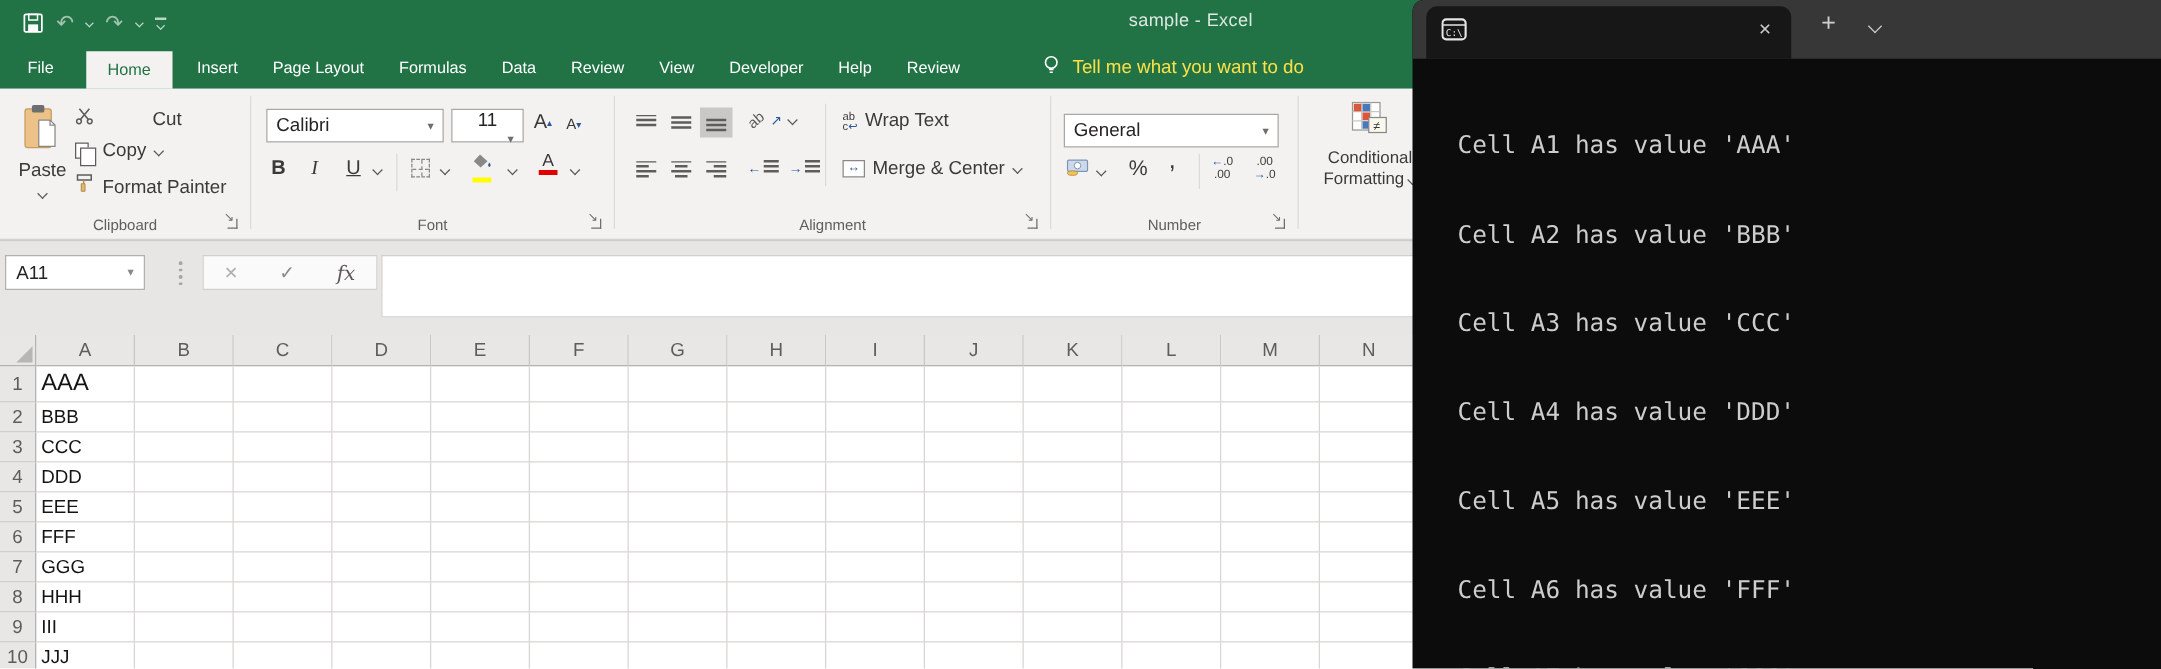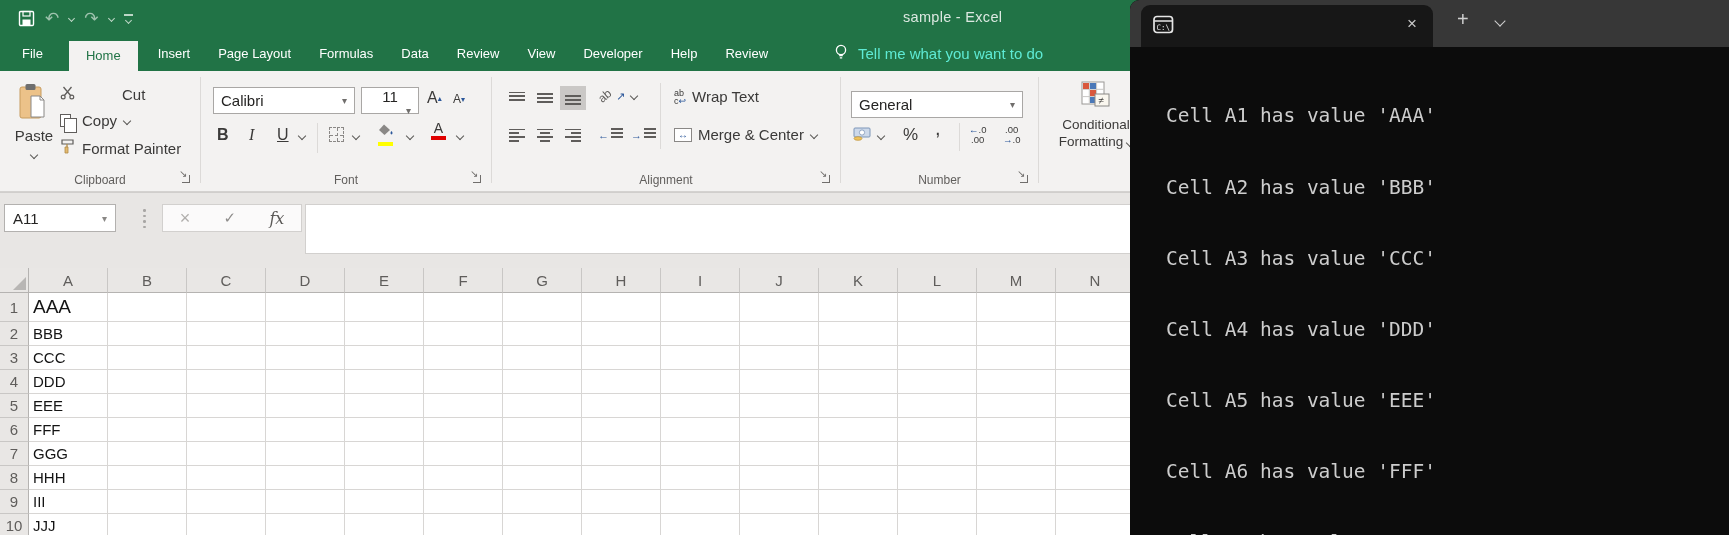--- a/index.html
+++ b/index.html
@@ -19,21 +19,21 @@
   .chv.lt { border-color:#bcd6c6; width:5px; height:5px; }
   .qat-custom { display:flex; flex-direction:column; align-items:center; gap:2px; }
   .qat-custom .bar { width:9px; height:2px; background:#bcd6c6; }
   .wtitle { position:absolute; left:903px; top:9px; font-size:14.5px; color:#dce8e1; letter-spacing:.3px; }
 
   
   .tabrow { position:absolute; left:0; top:36px; width:1140px; height:35px; background:#217346; }
   .tabs { display:flex; align-items:flex-end; height:35px; padding-left:8px; }
   .mtab { height:35px; line-height:35px; padding:0 14px; font-size:13px; color:#fff; white-space:nowrap; cursor:default; }
   .mtab.active { height:30px; line-height:30px; margin:5px 6px 0 12px; background:#f3f2f1; color:#217346; padding:0 17px; }
-  .tellme { position:absolute; left:833px; top:0; height:35px; display:flex; align-items:center; gap:9px; color:#5eead4; font-size:15px; white-space:nowrap; }
+  .tellme { position:absolute; left:833px; top:0; height:35px; display:flex; align-items:center; gap:9px; color:#fde047; font-size:15px; white-space:nowrap; }
 
   
   .ribbon { position:absolute; left:0; top:71px; width:1140px; height:121px; background:#f3f2f1; border-bottom:1px solid #d4d2d0; display:flex; overflow:hidden; }
   .rgroup { position:relative; height:100%; flex:0 0 auto; }
   .gdiv { flex:0 0 1px; background:#dcdad8; margin:6px 0 8px; }
   .rg-label { position:absolute; bottom:4px; left:0; width:100%; text-align:center; font-size:12px; color:#605e5c; }
   .lnch { position:absolute; right:9px; bottom:7px; width:12px; height:12px; }
   .lnch::after { content:""; position:absolute; right:1px; bottom:1px; width:7px; height:7px; border-right:1.5px solid #706e6c; border-bottom:1.5px solid #706e6c; }
   .lnch .lar { position:absolute; left:0; top:-4px; font-size:10px; color:#706e6c; }
   .rtxt { font-size:15px; color:#3b3a39; white-space:nowrap; }

